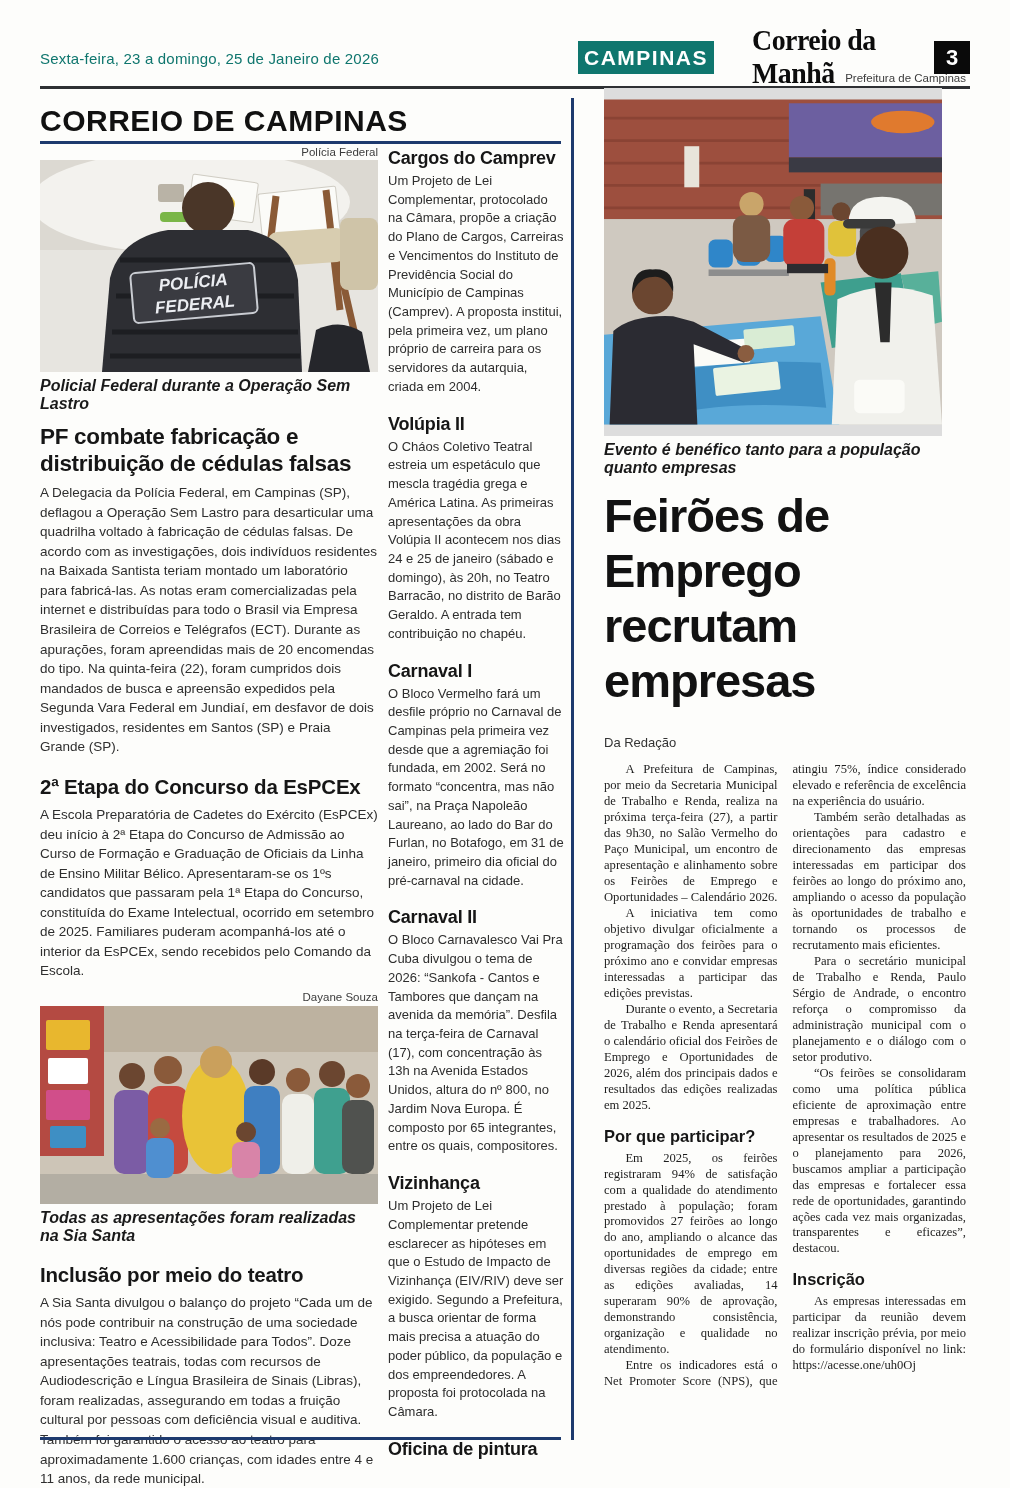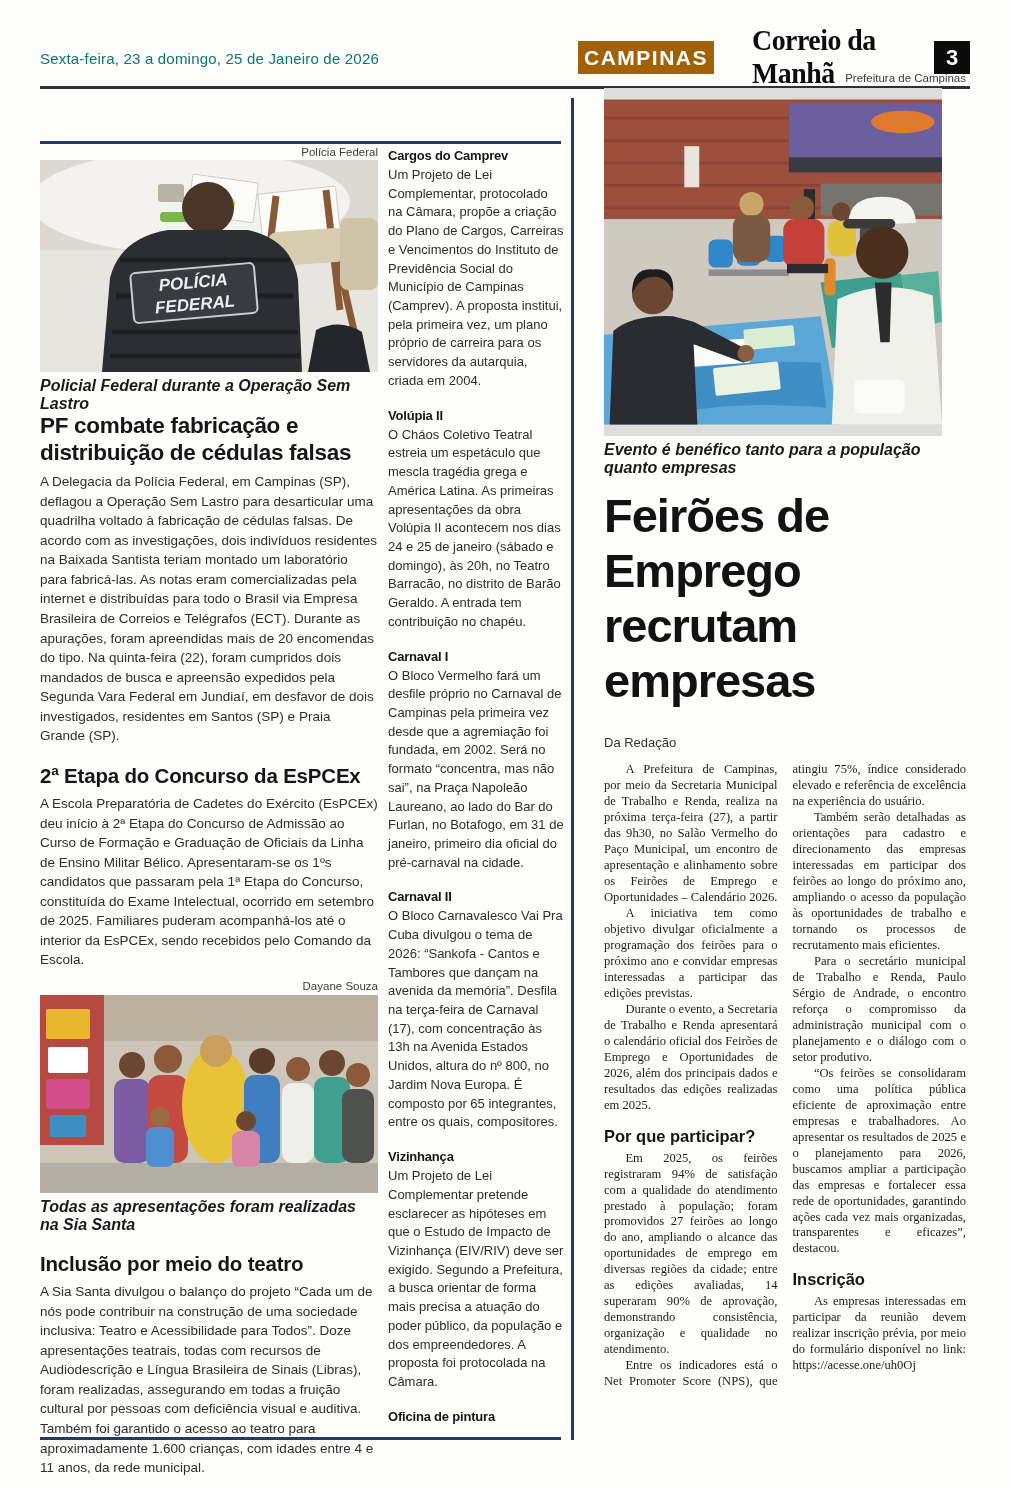--- a/index.html
+++ b/index.html
@@ -1,21 +1,21 @@
 <!DOCTYPE html>
 <html lang="pt"><head>
 <meta charset="utf-8">
 <style>
   html,body{margin:0;padding:0;background:#888;}
   .page{position:relative;width:1010px;height:1488px;margin:0 auto;background:#fdfdfb;
         font-family:"Liberation Sans","DejaVu Sans",sans-serif;color:#222;overflow:hidden;}
 
   
   .header-date{position:absolute;left:40px;top:50px;font-size:15px;color:#0f766e;letter-spacing:.2px;}
-  .section-badge{position:absolute;left:578px;top:41px;width:136px;height:33px;background:#a16207;color:#fff;
+  .section-badge{position:absolute;left:578px;top:41px;width:136px;height:33px;background:#0f766e;color:#fff;
         display:flex;align-items:center;justify-content:center;font-weight:700;font-size:21px;letter-spacing:1.5px;}
   .masthead{position:absolute;left:752px;top:40px;width:178px;height:34px;display:flex;align-items:center;justify-content:center;
         font-family:"Liberation Serif","DejaVu Serif",serif;font-weight:700;font-size:29px;color:#0c0c0c;letter-spacing:-.5px;
         transform:scaleX(.96);transform-origin:left;}
   .page-number{position:absolute;left:934px;top:41px;width:36px;height:33px;background:#0a0a0a;color:#fff;
         display:flex;align-items:center;justify-content:center;font-weight:700;font-size:22px;}
   .header-rule{position:absolute;left:40px;top:86px;width:930px;height:3px;background:#2e3033;}
 
   
   .navy{background:#1e3a6e;}
@@ -26,28 +26,28 @@
   
   .credit{font-size:11.5px;color:#3c3c3c;text-align:right;}
   .caption{font-size:16px;font-weight:700;font-style:italic;color:#1a1a1a;margin:5px 0 0 0;}
   .sans-body{font-size:13.5px;line-height:1.45;color:#2e2e2e;margin:6px 0 0 0;}
 
   
   .section-title{position:absolute;left:40px;top:104px;font-size:30px;font-weight:800;color:#111;letter-spacing:.5px;margin:0;}
   .credit-pf{position:absolute;left:40px;top:146px;width:338px;}
   .left-col{position:absolute;left:40px;top:160px;width:338px;}
   .photo-frame{width:338px;display:block;background:#ddd;}
-  .h-article{font-size:22.5px;font-weight:700;line-height:1.18;color:#161616;letter-spacing:-.3px;margin:0 0 4px 0;}
+  .h-article{font-size:22.5px;font-weight:700;line-height:1.18;color:#161616;letter-spacing:-.3px;margin:11px 0 4px 0;}
   .h-sub{font-size:20.5px;font-weight:700;color:#161616;letter-spacing:-.2px;margin:18px 0 2px 0;}
   .credit-inline{margin-top:10px;}
 
   
   .mid-col{position:absolute;left:388px;top:148px;width:176px;}
   .brief{margin-bottom:17px;}
-  .brief h3{font-size:13px;font-weight:700;color:#161616;margin:0 0 3px 0;letter-spacing:-.2px;}
+  .brief h3{font-size:18px;font-weight:700;color:#161616;margin:0 0 3px 0;letter-spacing:-.2px;}
   .brief p{font-size:13px;line-height:1.44;color:#2e2e2e;margin:0;}
 
   
   .right-col{position:absolute;left:604px;top:72px;width:362px;}
   .credit-right{margin-bottom:4px;}
   .main-headline{font-size:47px;font-weight:700;line-height:1.17;color:#121212;letter-spacing:-1px;margin:12px 0 0 0;}
   .subheadline{font-size:23px;font-weight:400;line-height:1.3;color:#2a2a2a;letter-spacing:-.2px;margin:16px 0 0 0;}
   .byline{font-size:13px;color:#333;margin:26px 0 0 0;}
   .serif-flow{margin-top:12px;height:706px;column-count:2;column-gap:15px;
         font-family:"Liberation Serif","DejaVu Serif",serif;font-size:12.6px;line-height:1.27;color:#1d1d1d;
@@ -60,20 +60,21 @@
 <body>
 
 <div class="page">
 
   <div class="header-date">Sexta-feira, 23 a domingo, 25 de Janeiro de 2026</div>
   <div class="section-badge">CAMPINAS</div>
   <div class="masthead">Correio da Manhã</div>
   <div class="page-number">3</div>
   <div class="header-rule"></div>
 
+  <h1 class="section-title">CORREIO DE CAMPINAS</h1>
   <div class="section-rule navy"></div>
   <div class="credit credit-pf">Polícia Federal</div>
 
   <div class="left-col">
 
     <svg class="photo-frame" viewBox="0 0 338 212" width="338" height="212">
       <rect width="338" height="212" fill="#e7e5e0"></rect>
       <rect x="0" y="0" width="338" height="90" fill="#dcd9d2"></rect>
       <ellipse cx="150" cy="42" rx="160" ry="52" fill="#f3f2ee"></ellipse>
       <rect x="150" y="18" width="66" height="40" rx="2" fill="#fbfbf8" stroke="#cfccc3" transform="rotate(8 180 38)"></rect>

